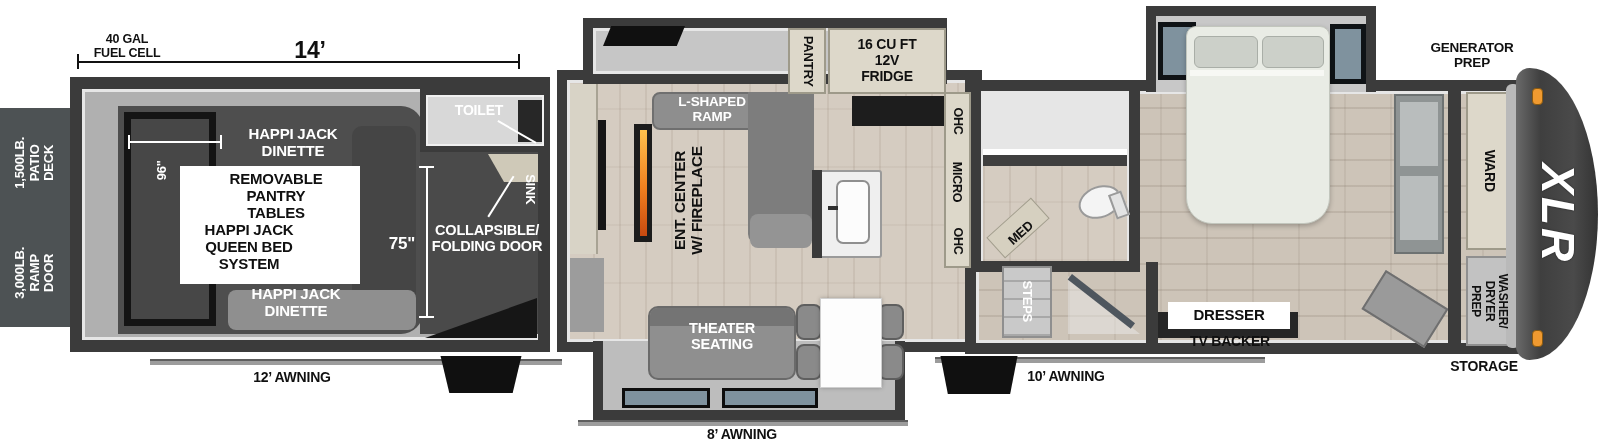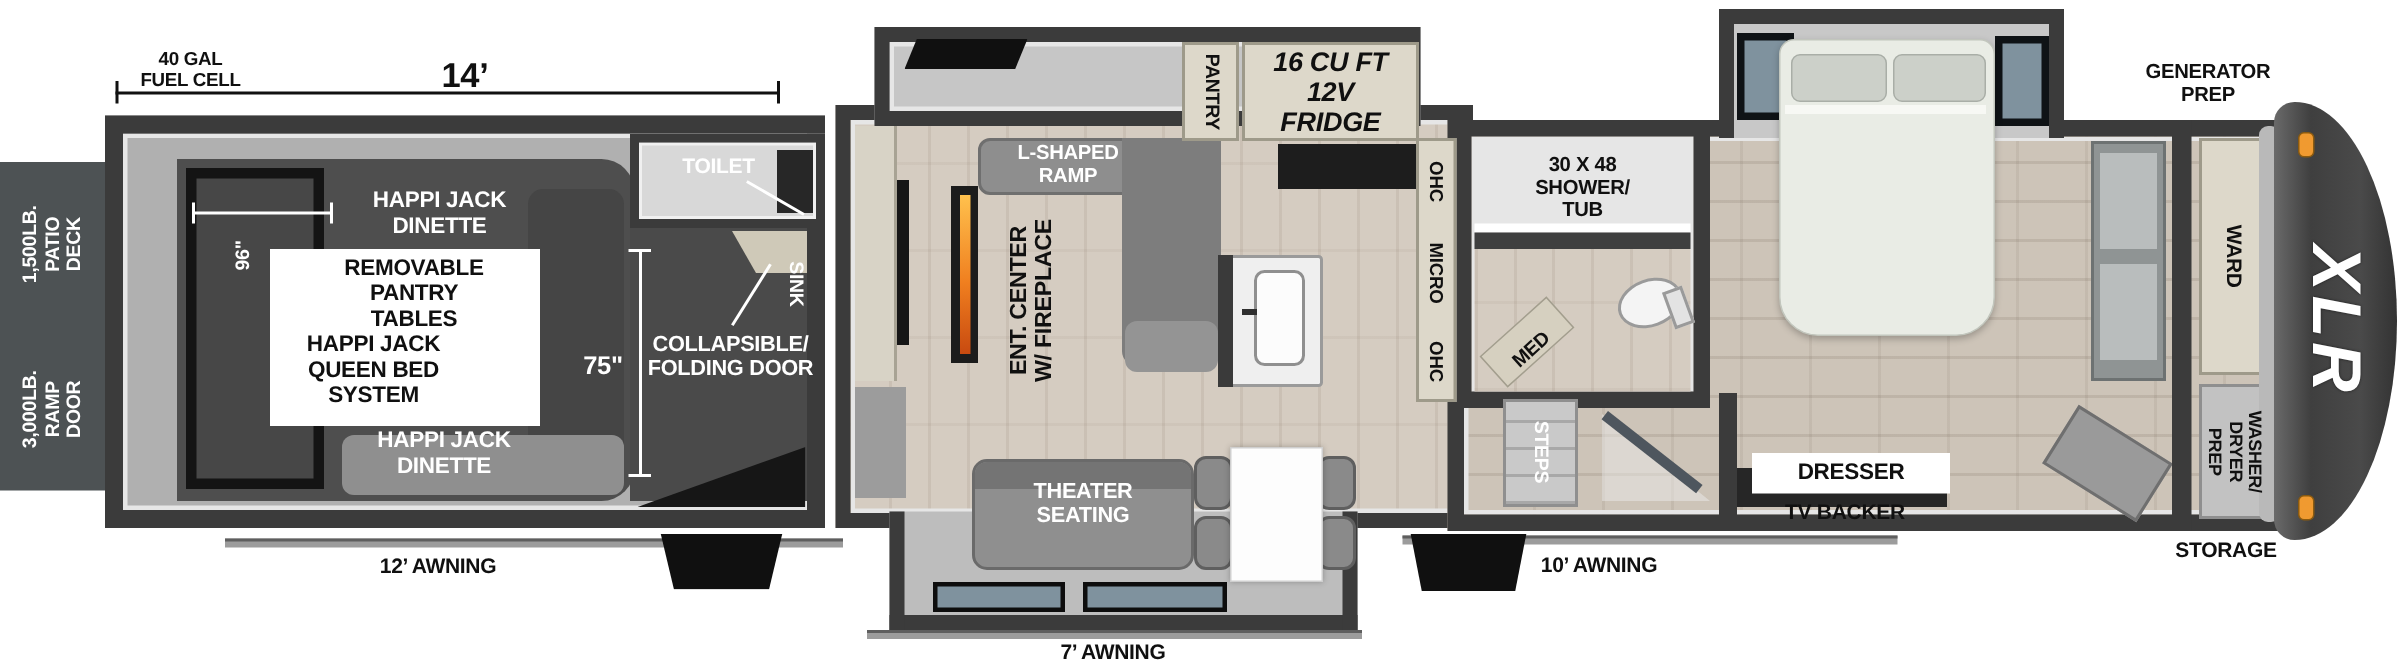--- a/index.html
+++ b/index.html
@@ -100,21 +100,21 @@
 
   <div class="a box10" style="left:583px;top:18px;width:364px;height:66px;background:#c6c6c6;box-sizing:border-box;z-index:2;"></div>
 
   <div class="a box10 wood" style="left:557px;top:70px;width:425px;height:282px;box-sizing:border-box;z-index:1;"></div>
   <div class="a" style="left:603px;top:26px;width:82px;height:20px;background:#101010;clip-path:polygon(10% 0,100% 0,90% 100%,0 100%);z-index:5;"></div>
   <div class="a tan" style="left:788px;top:28px;width:38px;height:66px;box-sizing:border-box;z-index:5;"></div>
   <div class="a rot" style="left:788px;top:28px;width:38px;height:66px;z-index:10;">
     <span class="r90 lb" style="font-size:13px;">PANTRY</span>
   </div>
   <div class="a tan rot" style="left:828px;top:28px;width:118px;height:66px;box-sizing:border-box;z-index:5;">
-    <span class="lb" style="font-size:18px;font-style:italic;">16 CU FT
+    <span class="lb" style="font-size:14px;">16 CU FT
 12V
 FRIDGE</span>
   </div>
 
   <div class="a" style="left:570px;top:84px;width:26px;height:170px;background:#d8d3c6;border-right:2px solid #a8a394;z-index:4;"></div>
   <div class="a" style="left:598px;top:120px;width:8px;height:110px;background:#161616;z-index:4;"></div>
   <div class="a" style="left:570px;top:258px;width:34px;height:74px;background:#9c9c9c;z-index:4;"></div>
   <div class="a" style="left:634px;top:124px;width:18px;height:118px;background:#1c1c1c;z-index:4;"></div>
   <div class="a" style="left:640px;top:130px;width:7px;height:106px;background:linear-gradient(#ffc14d,#f07f1f 55%,#c84a10);z-index:5;"></div>
   <div class="a rot" style="left:618px;top:165px;width:140px;height:70px;z-index:10;">
@@ -153,31 +153,28 @@
   <div class="a lw" style="left:652px;top:320px;width:140px;font-size:14.5px;z-index:10;">THEATER
 SEATING</div>
 
   <div class="a" style="left:796px;top:304px;width:26px;height:36px;background:#8a8a8a;border:2px solid #5f5f5f;border-radius:8px;box-sizing:border-box;z-index:6;"></div>
   <div class="a" style="left:796px;top:344px;width:26px;height:36px;background:#8a8a8a;border:2px solid #5f5f5f;border-radius:8px;box-sizing:border-box;z-index:6;"></div>
   <div class="a" style="left:878px;top:304px;width:26px;height:36px;background:#8a8a8a;border:2px solid #5f5f5f;border-radius:8px;box-sizing:border-box;z-index:6;"></div>
   <div class="a" style="left:878px;top:344px;width:26px;height:36px;background:#8a8a8a;border:2px solid #5f5f5f;border-radius:8px;box-sizing:border-box;z-index:6;"></div>
   <div class="a" style="left:820px;top:298px;width:60px;height:88px;background:#fdfdfd;border:1px solid #cfcfcf;box-shadow:0 0 4px rgba(0,0,0,0.25);z-index:7;"></div>
 
   <div class="a awnbar" style="left:578px;top:420px;width:330px;"></div>
-  <div class="a lb" style="left:692px;top:427px;width:100px;font-size:14px;">7’ AWNING</div>
+  <div class="a lb" style="left:692px;top:427px;width:100px;font-size:14px;">8’ AWNING</div>
 
   <div class="a box tile" style="left:965px;top:80px;width:555px;height:274px;box-sizing:border-box;border-width:11px;z-index:1;"></div>
 
   <div class="a" style="left:970px;top:80px;width:170px;height:192px;background:#ded9d2;border:11px solid #3b3b3b;box-sizing:border-box;box-shadow:inset 0 0 0 3px #e6e6e6;z-index:3;"></div>
   <div class="a" style="left:983px;top:93px;width:144px;height:56px;background:#e6e6e6;border-bottom:6px solid #fff;z-index:4;"></div>
   <div class="a" style="left:983px;top:155px;width:144px;height:11px;background:#3f3f3f;z-index:4;"></div>
   <div class="a wood" style="left:983px;top:166px;width:144px;height:95px;z-index:3;"></div>
-  <div class="a lb" style="left:995px;top:102px;width:120px;font-size:13.5px;z-index:10;">30 X 48
-SHOWER/
-TUB</div>
   <div class="a" style="left:988px;top:214px;width:58px;height:26px;background:#d6d0c0;border:1px solid #a39e8e;transform:rotate(-42deg);z-index:4;"></div>
   <div class="a lb" style="left:996px;top:226px;width:50px;font-size:13px;transform:rotate(-42deg);z-index:10;">MED</div>
   <div class="a" style="left:1078px;top:186px;width:44px;height:32px;background:#f4f4f4;border:2px solid #9a9a9a;border-radius:50%;transform:rotate(-20deg);box-sizing:border-box;z-index:4;"></div>
   <div class="a" style="left:1112px;top:192px;width:14px;height:26px;background:#e3e3e3;border:2px solid #9a9a9a;transform:rotate(-20deg);box-sizing:border-box;z-index:4;"></div>
 
   <div class="a" style="left:1146px;top:262px;width:12px;height:92px;background:#3b3b3b;z-index:4;"></div>
   <div class="a" style="left:1002px;top:266px;width:50px;height:72px;background:#c9c9c9;border:2px solid #8f8f8f;box-sizing:border-box;background-image:repeating-linear-gradient(0deg,#a8a8a8 0 2px,transparent 2px 18px);z-index:4;"></div>
   <div class="a rot" style="left:1008px;top:268px;width:38px;height:66px;z-index:10;">
     <span class="r90 lw" style="font-size:13px;">STEPS</span>
   </div>
@@ -192,21 +189,21 @@
   <div class="a" style="left:1194px;top:36px;width:62px;height:30px;background:#ccd0c9;border:1px solid #a9aea7;border-radius:6px;z-index:7;"></div>
   <div class="a" style="left:1262px;top:36px;width:60px;height:30px;background:#ccd0c9;border:1px solid #a9aea7;border-radius:6px;z-index:7;"></div>
   <div class="a" style="left:1190px;top:70px;width:134px;height:6px;background:#f7f8f4;z-index:7;"></div>
 
   <div class="a" style="left:1394px;top:94px;width:50px;height:160px;background:#8f9494;border:2px solid #6d7272;box-sizing:border-box;z-index:4;"></div>
   <div class="a" style="left:1400px;top:102px;width:38px;height:64px;background:#b9bdbd;z-index:5;"></div>
   <div class="a" style="left:1400px;top:176px;width:38px;height:64px;background:#b9bdbd;z-index:5;"></div>
   <div class="a" style="left:1368px;top:286px;width:74px;height:46px;background:#9a9a9a;border:2px solid #6f6f6f;transform:rotate(32deg);box-sizing:border-box;z-index:4;"></div>
 
   <div class="a" style="left:1158px;top:312px;width:140px;height:26px;background:#262626;z-index:5;"></div>
-  <div class="a lb" style="left:1168px;top:302px;width:132px;font-size:15px;background:#fff;padding:5px 0;z-index:11;">DRESSER</div>
+  <div class="a lb" style="left:1168px;top:302px;width:122px;font-size:15px;background:#fff;padding:5px 0;z-index:11;">DRESSER</div>
   <div class="a lb" style="left:1172px;top:334px;width:116px;font-size:14px;z-index:12;">TV BACKER</div>
 
   <div class="a" style="left:1448px;top:80px;width:13px;height:274px;background:#3b3b3b;z-index:4;"></div>
   <div class="a tan" style="left:1466px;top:92px;width:46px;height:158px;box-sizing:border-box;z-index:4;"></div>
   <div class="a rot" style="left:1466px;top:92px;width:46px;height:158px;z-index:10;">
     <span class="r90 lb" style="font-size:14px;">WARD</span>
   </div>
   <div class="a" style="left:1466px;top:256px;width:46px;height:90px;background:#c2c2c2;border:2px solid #8f8f8f;box-sizing:border-box;z-index:4;"></div>
   <div class="a rot" style="left:1466px;top:256px;width:46px;height:90px;z-index:10;">
     <span class="r90 lb" style="font-size:12px;">WASHER/

